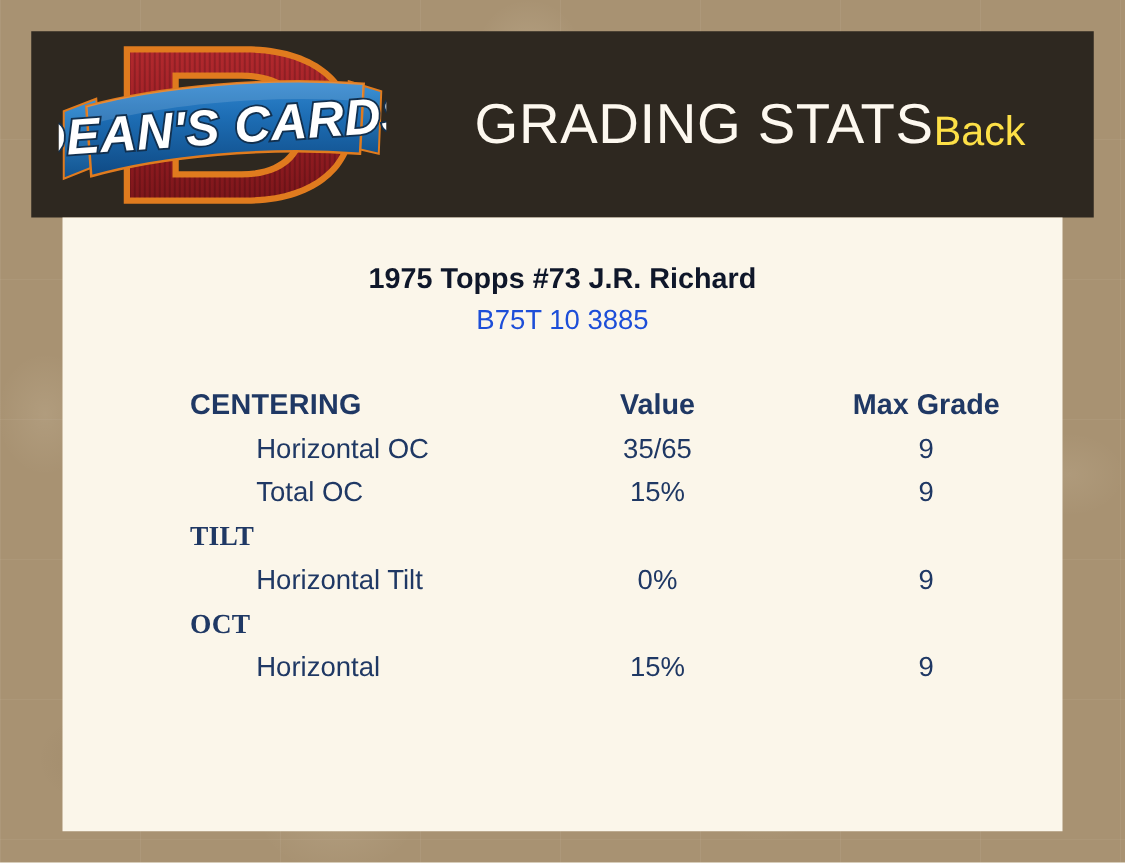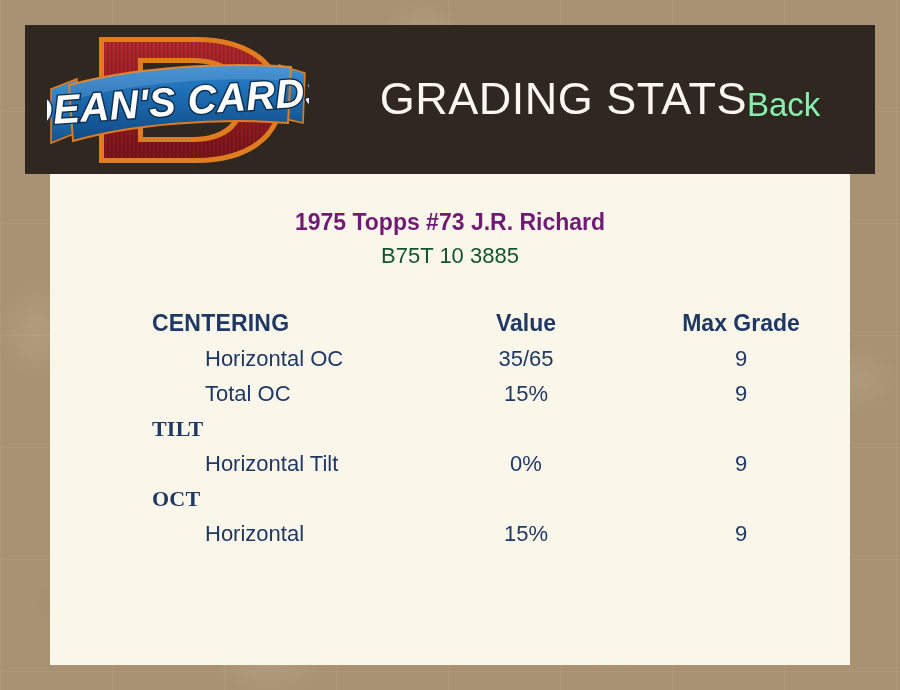--- a/index.html
+++ b/index.html
@@ -70,46 +70,46 @@
     padding-bottom: 2px;
   }
   #title-main {
     color: #fdf8ef;
     font-size: 45px;
     font-weight: 400;
     letter-spacing: 0.5px;
     line-height: 1.0;
   }
   #title-sub {
-    color: #86efac;
+    color: #fde047;
     font-size: 33px;
     font-weight: 400;
     line-height: 1.0;
     margin-top: 12px;
   }
 
   
   #content-panel {
     position: absolute;
     left: 50px; top: 174px;
     width: 800px; height: 491px;
     background: #fbf6ea;
   }
 
   #card-title {
     text-align: center;
-    color: #701a75;
+    color: #0f172a;
     font-size: 23px;
     font-weight: bold;
     margin-top: 36px;
     line-height: 1.1;
   }
   #card-id {
     text-align: center;
-    color: #14532d;
+    color: #1d4ed8;
     font-size: 22px;
     font-weight: normal;
     margin-top: 9px;
     line-height: 1.1;
   }
 
   
   #stats-table {
     margin: 38px 0 0 0;
     width: 800px;

